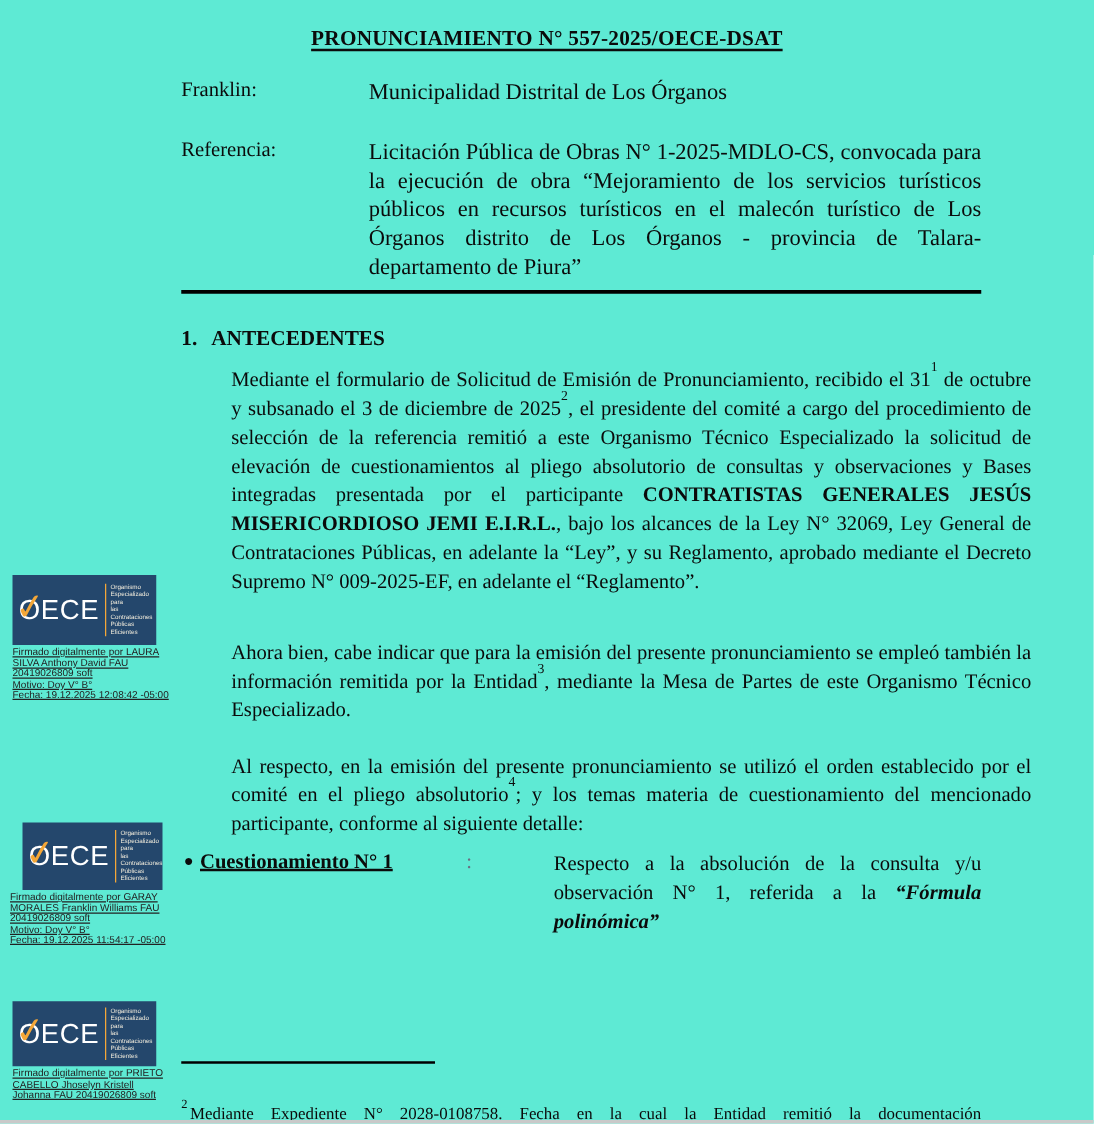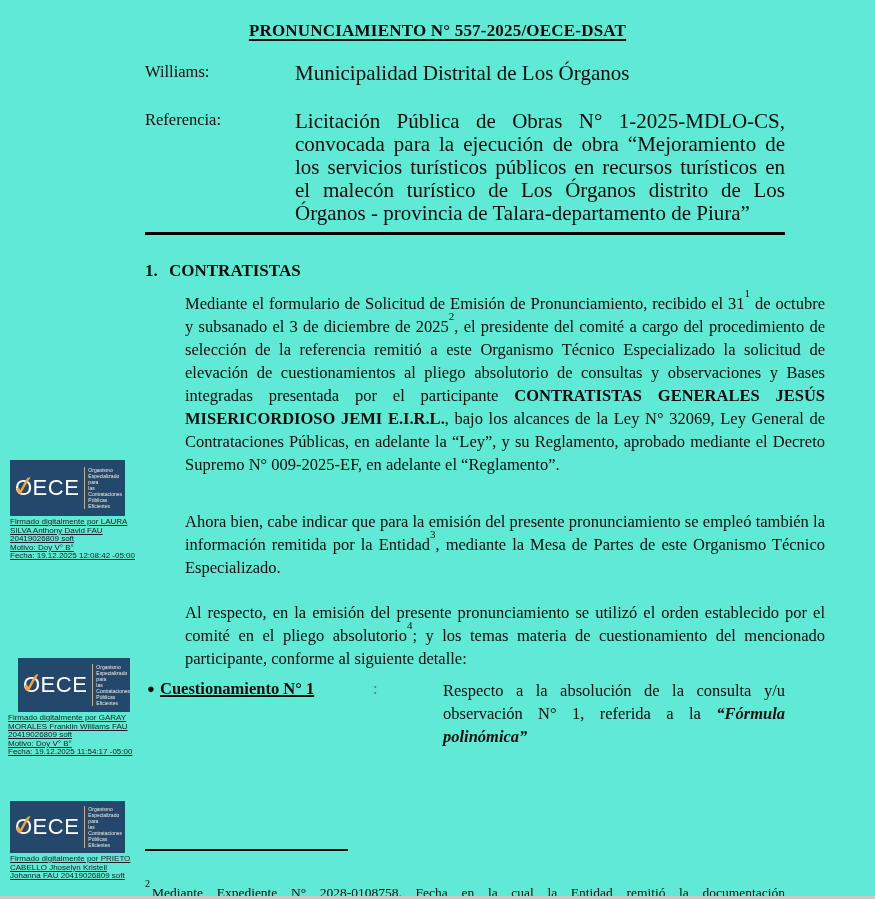--- a/index.html
+++ b/index.html
@@ -7,21 +7,21 @@
     position:relative; width:875px; height:899px; background:#5eead4;
     overflow:hidden; font-family:"Liberation Serif","DejaVu Serif",serif;
     color:#0b0b0b;
   }
   .doc-title {
     position:absolute; top:21px; left:0; width:100%; text-align:center;
     font-size:17px; font-weight:bold; letter-spacing:0.2px;
     text-decoration:underline; text-decoration-thickness:1.5px; text-underline-offset:3px;
   }
   .meta-label { position:absolute; left:145px; font-size:16.5px; }
-  .meta-value { position:absolute; left:295px; width:490px; font-size:21px; line-height:23px; text-align:justify; }
+  .meta-value { position:absolute; left:295px; width:490px; font-size:18px; line-height:23px; text-align:justify; }
   .row-entity { top:62px; }
   .row-reference { top:110px; }
   .thick-rule { position:absolute; left:145px; top:232px; width:640px; height:3px; background:#000; }
   .section-heading { position:absolute; left:145px; top:261px; font-size:17px; font-weight:bold; }
   .section-heading .num { display:inline-block; width:24px; }
   .body-par { position:absolute; left:145px; width:640px; font-size:16.5px; line-height:23px; text-align:justify;margin-left:40px; }
   .p1 { top:292px; }
   .p2 { top:510px; }
   .p3 { top:601px; }
   .bold { font-weight:bold; }
@@ -60,30 +60,30 @@
   .logo-tag { margin-left:5px; font-size:5px; line-height:6px; color:#f3eddd; border-left:1px solid #F4A738; padding-left:3px; }
   .sig-text { margin-top:2px; font-size:8px; line-height:8.6px; color:#222; width:135px; letter-spacing:0;text-decoration:underline; }
 </style>
 </head>
 <body>
 
 <div class="page">
 
   <div class="doc-title">PRONUNCIAMIENTO N° 557-2025/OECE-DSAT</div>
 
-  <div class="meta-label row-entity">Williams:</div>
+  <div class="meta-label row-entity">Franklin:</div>
   <div class="meta-value row-entity">Municipalidad Distrital de Los Órganos</div>
 
   <div class="meta-label row-reference">Referencia:</div>
   <div class="meta-value row-reference">Licitación Pública de Obras N° 1-2025-MDLO-CS, convocada para la ejecución de obra “Mejoramiento de los servicios turísticos públicos en recursos turísticos en el malecón turístico de Los Órganos distrito de Los Órganos - provincia de Talara-departamento de Piura”</div>
 
   <div class="thick-rule"></div>
 
   <div class="section-heading">
-    <span class="num">1.</span><span>CONTRATISTAS</span>
+    <span class="num">1.</span><span>ANTECEDENTES</span>
   </div>
 
   <div class="body-par p1">
     <span>Mediante el formulario de Solicitud de Emisión de Pronunciamiento, recibido el 31</span><sup class="fnref">1</sup><span> de octubre y subsanado el 3 de diciembre de 2025</span><sup class="fnref">2</sup><span>, el presidente del comité a cargo del procedimiento de selección de la referencia remitió a este Organismo Técnico Especializado la solicitud de elevación de cuestionamientos al pliego absolutorio de consultas y observaciones y Bases integradas presentada por el participante </span><span class="bold">CONTRATISTAS GENERALES JESÚS MISERICORDIOSO JEMI E.I.R.L.</span><span>, bajo los alcances de la Ley N° 32069, Ley General de Contrataciones Públicas, en adelante la “Ley”, y su Reglamento, aprobado mediante el Decreto Supremo N° 009-2025-EF, en adelante el “Reglamento”.</span>
   </div>
 
   <div class="body-par p2">
     <span>Ahora bien, cabe indicar que para la emisión del presente pronunciamiento se empleó también la información remitida por la Entidad</span><sup class="fnref">3</sup><span>, mediante la Mesa de Partes de este Organismo Técnico Especializado.</span>
   </div>
 

